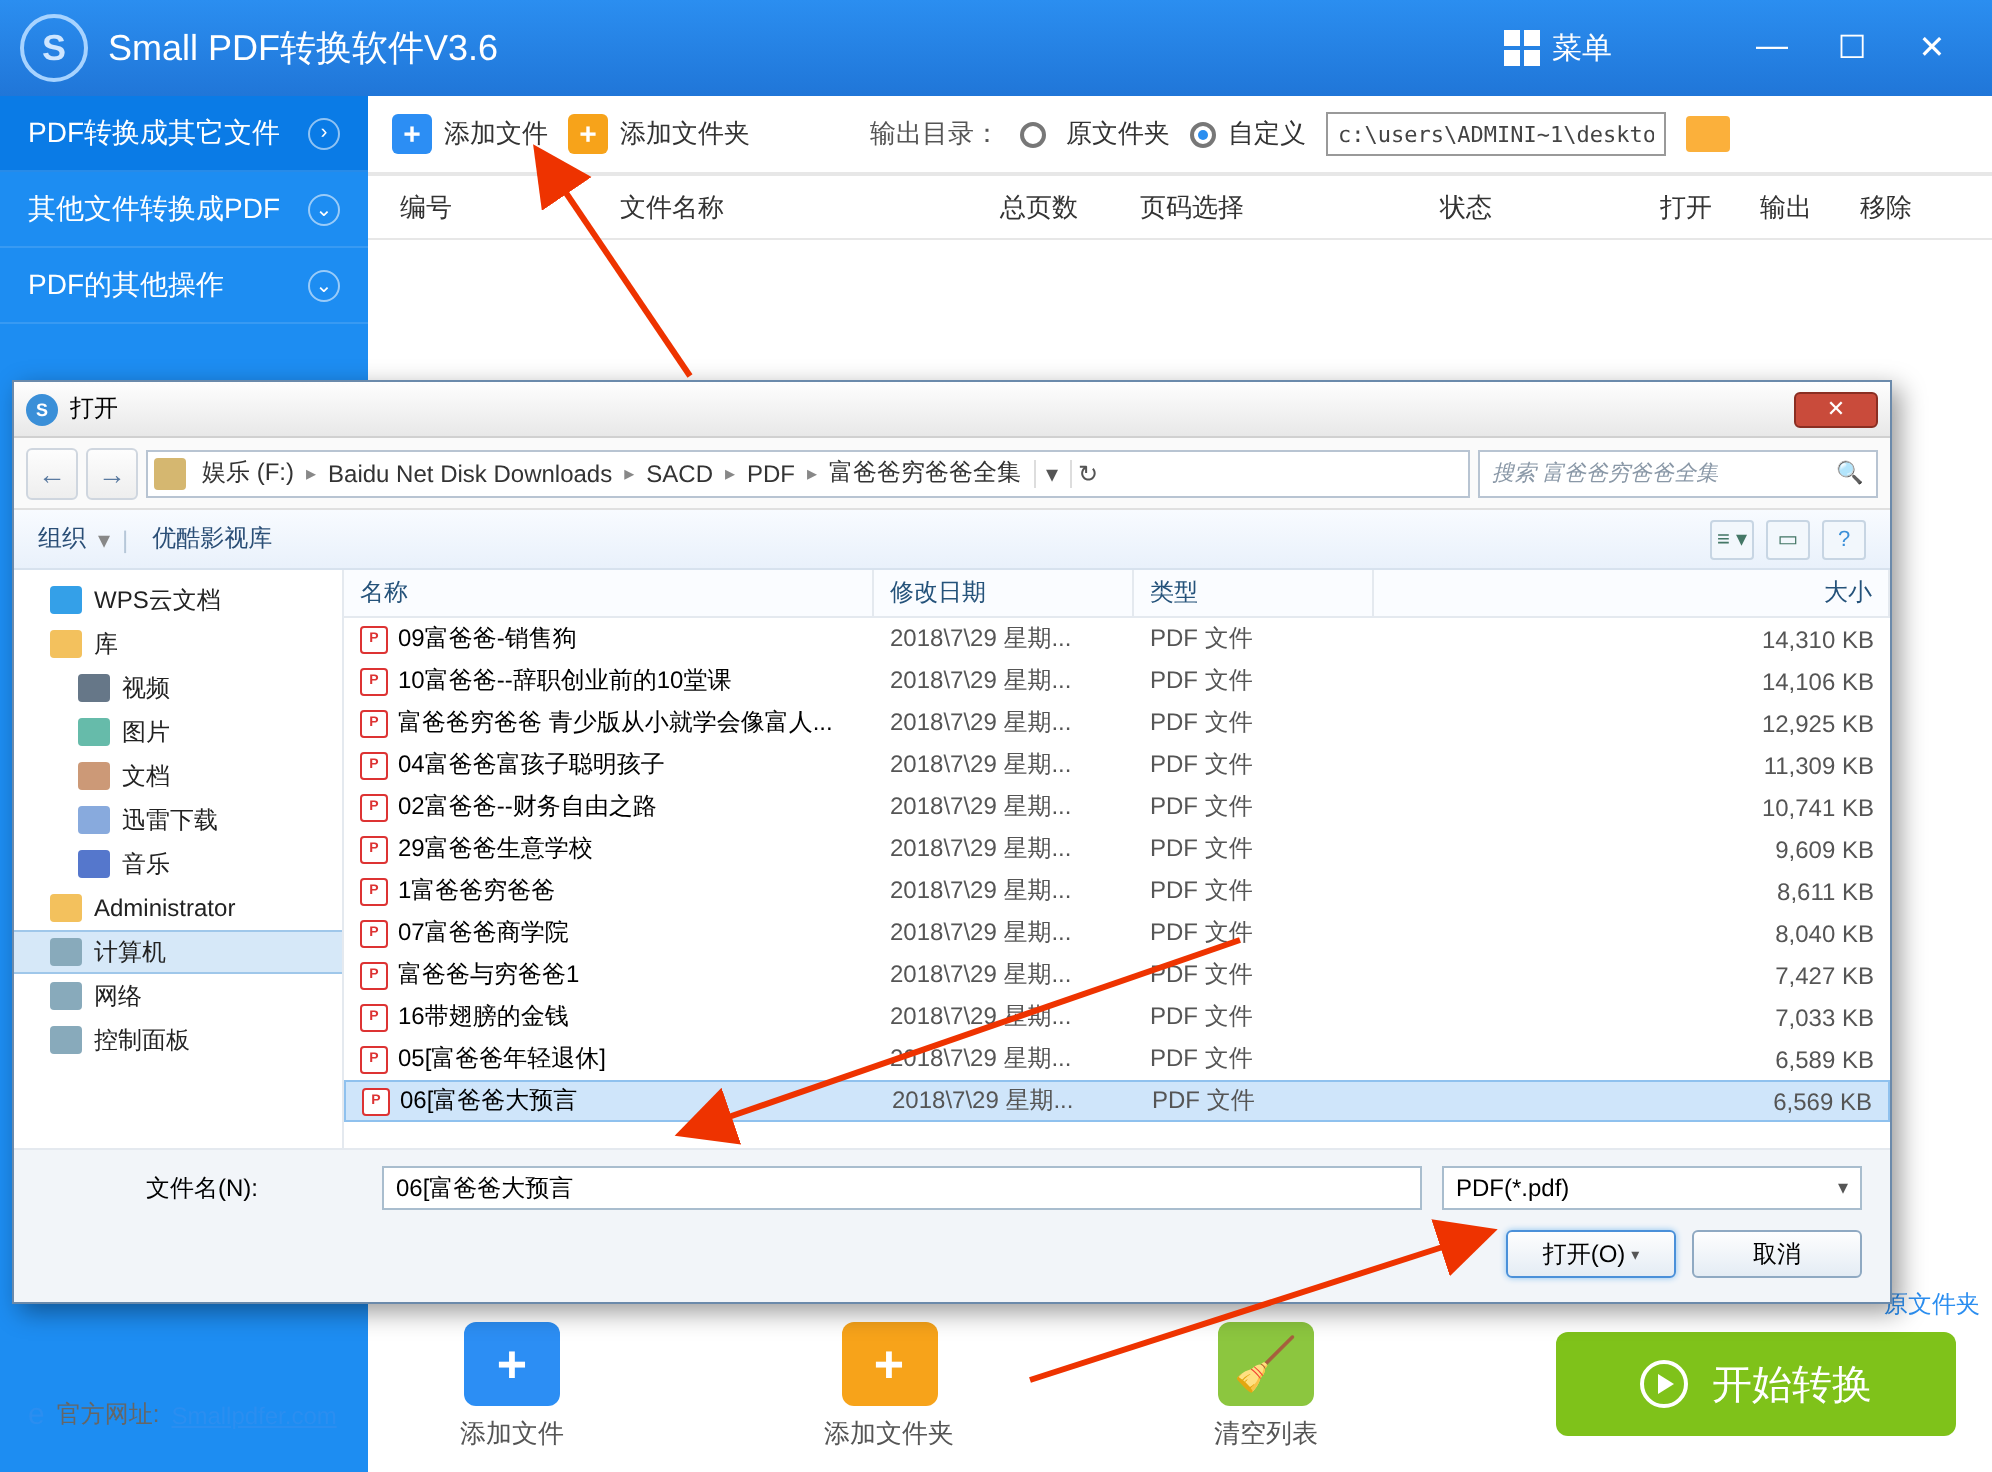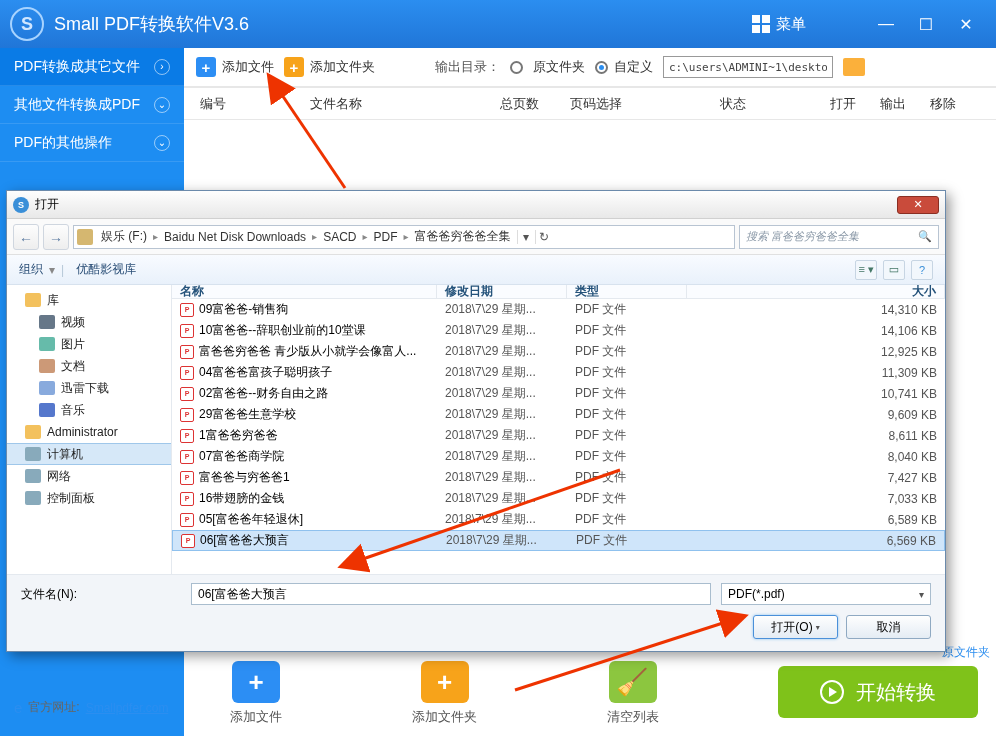--- a/index.html
+++ b/index.html
@@ -92,33 +92,33 @@
 .t-doc { background: #c97; }
 .t-dl { background: #8ad; }
 .t-music { background: #57c; }
 .t-youku { background: #e74; }
 .t-user { background: #f3c15d; }
 .t-comp { background: #8ab; }
 .t-net { background: #8ab; }
 .t-ctrl { background: #8ab; }
 
 .filelist { flex: 1; display: flex; flex-direction: column; font-size: 12px; }
-.file-head { height: 14px; display: flex; align-items: center; border-bottom: 1px solid #e4e9ef; background: #fafcff; color: #24527a; font-weight: bold; }
+.file-head { height: 24px; display: flex; align-items: center; border-bottom: 1px solid #e4e9ef; background: #fafcff; color: #24527a; }
 .file-head .fh { padding: 0 8px; border-right: 1px solid #e4e9ef; height: 100%; display: flex; align-items: center; }
 .fh-name { width: 265px; } .fh-date { width: 130px; } .fh-type { width: 120px; } .fh-size { flex: 1; text-align: right; justify-content:flex-end; padding-right:20px; }
 .file-row { height: 21px; display: flex; align-items: center; padding: 0; cursor: pointer; }
 .file-row.sel { background: #cfe5fa; border: 1px solid #8fc1ee; }
 .file-row .fc { padding: 0 8px; }
 .fc-name { width: 265px; display: flex; align-items: center; gap: 5px; overflow: hidden; white-space: nowrap; text-overflow: ellipsis;}
 .fc-date { width: 130px; color: #555; } .fc-type { width: 120px; color: #555; } .fc-size { flex: 1; text-align: right; padding-right: 20px; color: #555; }
 .pdf-ic { width: 14px; height: 14px; background: #fff; border: 1px solid #d33; border-radius: 2px; display:inline-flex; align-items:center; justify-content:center; color:#d33; font-size:7px; font-weight:bold; flex-shrink:0; }
 
 .dlg-foot { padding: 8px 14px 12px; border-top: 1px solid #e4e9ef; background: #f2f5f9; }
 .fname-row { display: flex; align-items: center; gap: 10px; font-size: 12px; margin-bottom: 10px; }
-.fname-row .lbl { width: 160px; text-align: left; }
+.fname-row .lbl { width: 160px; text-align: center; }
 .fname-input { flex: 1; height: 22px; border: 1px solid #a9bdce; padding: 0 6px; font-size: 12px; background: #fff; }
 .filter { width: 210px; height: 22px; border: 1px solid #a9bdce; background: #fff; font-size: 12px; padding: 0 6px; display: flex; align-items: center; cursor: pointer; }
 .filter .dn { margin-left: auto; color: #555; font-size: 10px; }
 .btn-row { display: flex; justify-content: flex-end; gap: 8px; }
 .win-button { width: 85px; height: 24px; border: 1px solid #8fa9c2; border-radius: 3px; background: linear-gradient(#fefefe,#e4ecf4); font-size: 12px; display: flex; align-items: center; justify-content: center; cursor: pointer; }
 .win-button.def { border: 1px solid #4a90d9; box-shadow: 0 0 3px #8cc3f0; }
 
 
 .arrows { position: absolute; inset: 0; pointer-events: none; }
 </style>
@@ -259,20 +259,24 @@
     <div class="view">
       <span class="vbtn">≡ ▾</span>
       <span class="vbtn">▭</span>
       <span class="vbtn" style="color:#3a8fd8;">?</span>
     </div>
   </div>
 
   <div class="dlg-body">
     <div class="tree" id="tree">
         <div class="tree-item">
+          <span class="ticon t-cloud"></span>
+          <span>WPS云文档</span>
+        </div>
+        <div class="tree-item">
           <span class="ticon t-lib"></span>
           <span>库</span>
         </div>
         <div class="tree-item sub">
           <span class="ticon t-video"></span>
           <span>视频</span>
         </div>
         <div class="tree-item sub">
           <span class="ticon t-pic"></span>
           <span>图片</span>

